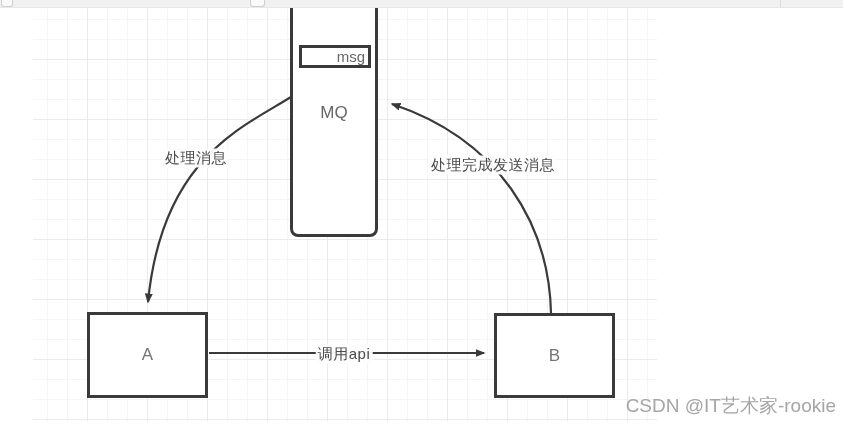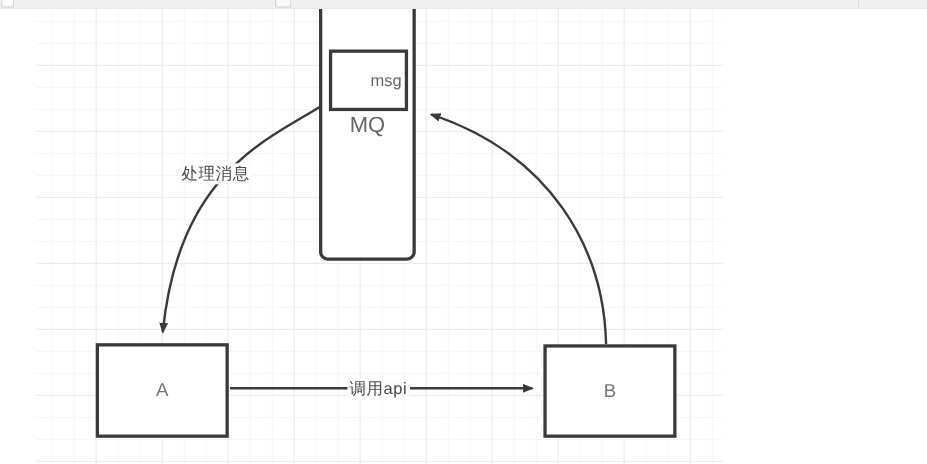--- a/index.html
+++ b/index.html
@@ -41,26 +41,26 @@
     position:absolute;background:#fff;border:3px solid #3a3a3a;
     display:flex;align-items:center;justify-content:center;
     box-sizing:border-box;z-index:3;color:#757575;
   }
   .node-mq{
     left:290px;top:-30px;width:88px;height:267px;
     border-radius:8px;
     flex-direction:column;justify-content:flex-start;
   }
   .node-msg{
-    left:299px;top:45px;width:72px;height:56px;
+    left:299px;top:45px;width:72px;height:23px;
     border-width:3px;color:#666;font-size:15px;z-index:4;padding-left:32px;
   }
   .mq-label{
     position:absolute;left:290px;top:103px;width:88px;text-align:center;
-    font-size:20px;color:#666;z-index:4;
+    font-size:17px;color:#666;z-index:4;
   }
   .node-a{left:87px;top:312px;width:121px;height:86px;font-size:17px;}
   .node-b{left:494px;top:313px;width:121px;height:85px;font-size:17px;}
   
   .edge-label{
     position:absolute;transform:translate(-50%,-50%);
     font-size:15px;color:#4a4a4a;letter-spacing:0.5px;
     background:rgba(254,253,253,0.95);padding:0 2px;
     white-space:nowrap;z-index:3;
   }
@@ -101,22 +101,24 @@
   <div class="mq-label">MQ</div>
 
   <div class="node node-a">
     <span>A</span>
   </div>
   <div class="node node-b">
     <span>B</span>
   </div>
 
   <div class="edge-label lbl-process">处理消息</div>
+  <div class="edge-label lbl-done">处理完成发送消息</div>
   <div class="edge-label lbl-api">调用api</div>
 
+  <div class="watermark">CSDN @IT艺术家-rookie</div>
 
   <div class="top-strip">
     <div class="strip-remnant r1"></div>
     <div class="strip-remnant r2"></div>
     <div class="strip-divider"></div>
   </div>
 
 </div>
 
 </body></html>

